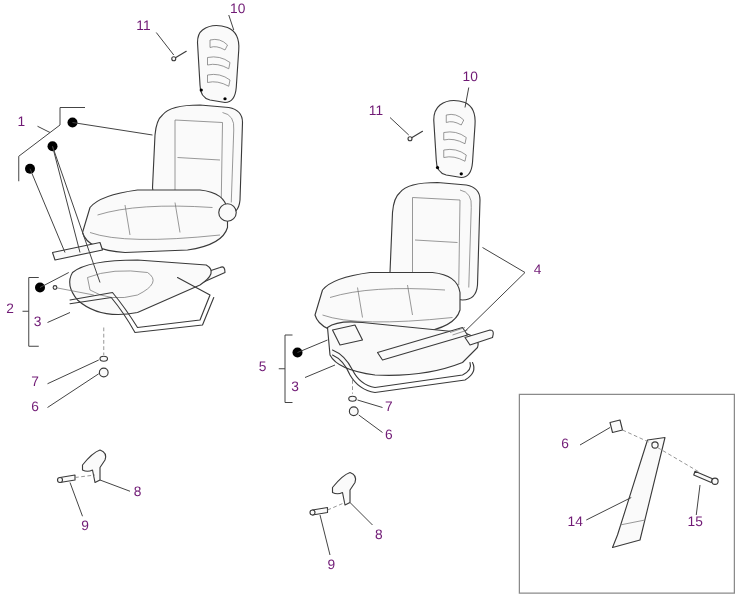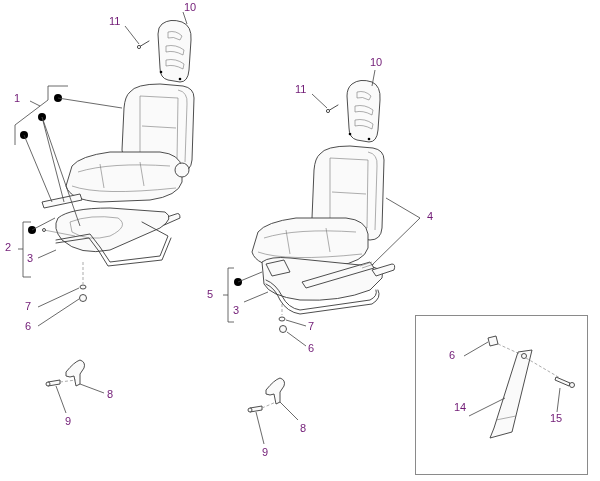--- a/index.html
+++ b/index.html
@@ -206,14 +206,14 @@
 <span class="lbl" style="left:295px;top:84px">11</span>
 <span class="lbl" style="left:427px;top:211px">4</span>
 <span class="lbl" style="left:207px;top:289px">5</span>
 <span class="lbl" style="left:233px;top:305px">3</span>
 <span class="lbl" style="left:308px;top:321px">7</span>
 <span class="lbl" style="left:308px;top:343px">6</span>
 <span class="lbl" style="left:300px;top:423px">8</span>
 <span class="lbl" style="left:262px;top:447px">9</span>
 
 <span class="lbl" style="left:449px;top:350px">6</span>
-<span class="lbl" style="left:454px;top:402px">14</span>
+<span class="lbl" style="left:454px;top:413px">14</span>
 <span class="lbl" style="left:550px;top:413px">15</span>
 
 </body></html>

